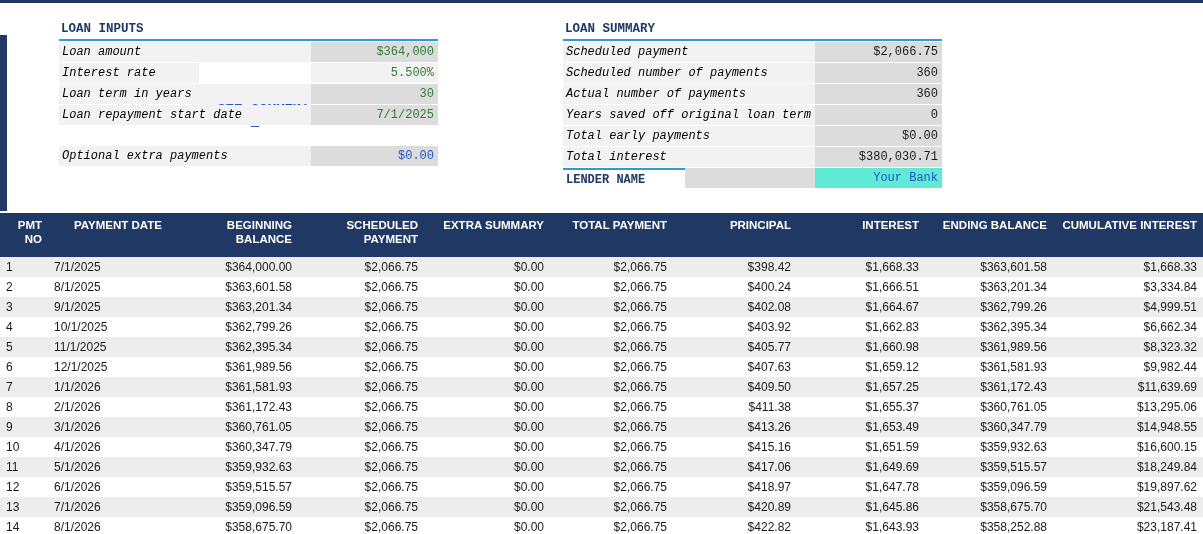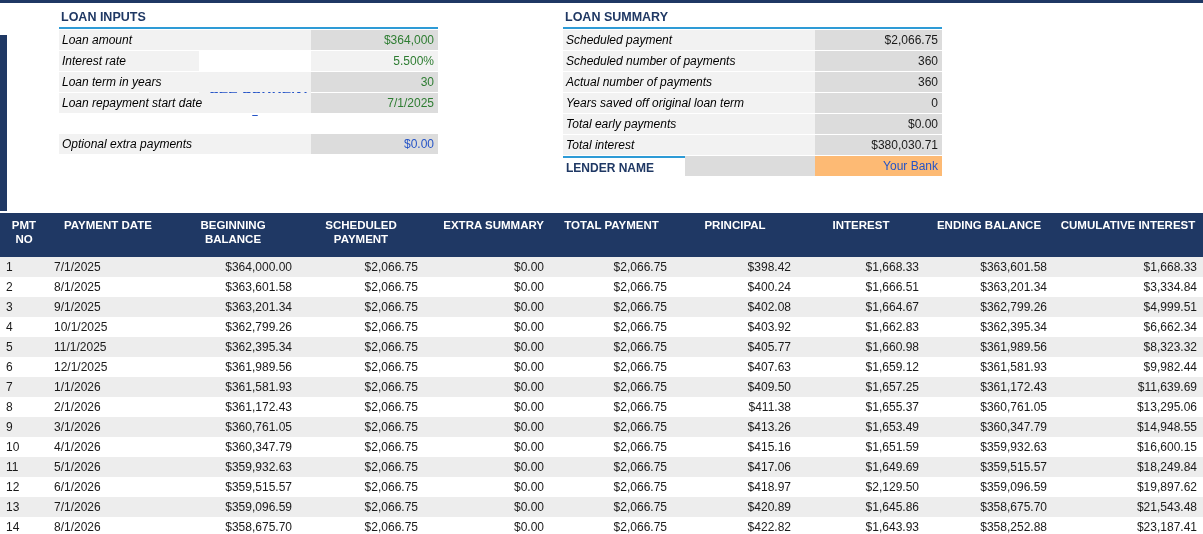--- a/index.html
+++ b/index.html
@@ -48,21 +48,22 @@
     height: 176px;
     background: #1f3864;
   }
   
   .panels {
     position: relative;
     height: 176px;
   }
   .panel {
     position: absolute;
-    top: 5px;
+    top: 17px;
+    font-family: Liberation Mono, monospace;
   }
   .panel-inputs { left: 59px; width: 379px; }
   .panel-summary { left: 563px; width: 379px; }
 
   .panel-head {
     font-weight: bold;
     font-size: 12.5px;
     color: #1f3864;
     padding: 2px 0 3px 2px;
     border-bottom: 2px solid #2e9bd6;
@@ -128,42 +129,42 @@
     border-top: 2px solid #2e9bd6;
     width: 122px;
   }
   .row.lender .mid {
     width: 130px;
     background: #dcdcdc;
     height: 20px;
   }
   .row.lender .val {
     width: 127px;
-    background: #fdba74;
+    background: #5eead4;
     color: #2554c7;
   }
 
   
   .table-wrap {
     position: absolute;
     left: 0;
     top: 213px;
     width: 1203px;
   }
   table.amort {
     border-collapse: collapse;
     width: 1203px;
     table-layout: fixed;
   }
   table.amort thead th {
     background: #1f3864;
     color: #ffffff;
     font-weight: bold;
     font-size: 11.5px;
-    text-align: center;
+    text-align: right;
     vertical-align: top;
     padding: 6px 6px 8px 6px;
     height: 44px;
     box-sizing: border-box;
     line-height: 1.18;
   }
   table.amort thead th.num { text-align: right; }
   table.amort tbody td {
     font-size: 12px;
     padding: 2px 6px;
@@ -439,21 +440,21 @@
             <td class="num">$18,249.84</td>
           </tr>
           <tr>
             <td>12</td>
             <td>6/1/2026</td>
             <td class="num">$359,515.57</td>
             <td class="num">$2,066.75</td>
             <td class="num">$0.00</td>
             <td class="num">$2,066.75</td>
             <td class="num">$418.97</td>
-            <td class="num">$2,129.50</td>
+            <td class="num">$1,647.78</td>
             <td class="num">$359,096.59</td>
             <td class="num">$19,897.62</td>
           </tr>
           <tr class="alt">
             <td>13</td>
             <td>7/1/2026</td>
             <td class="num">$359,096.59</td>
             <td class="num">$2,066.75</td>
             <td class="num">$0.00</td>
             <td class="num">$2,066.75</td>

